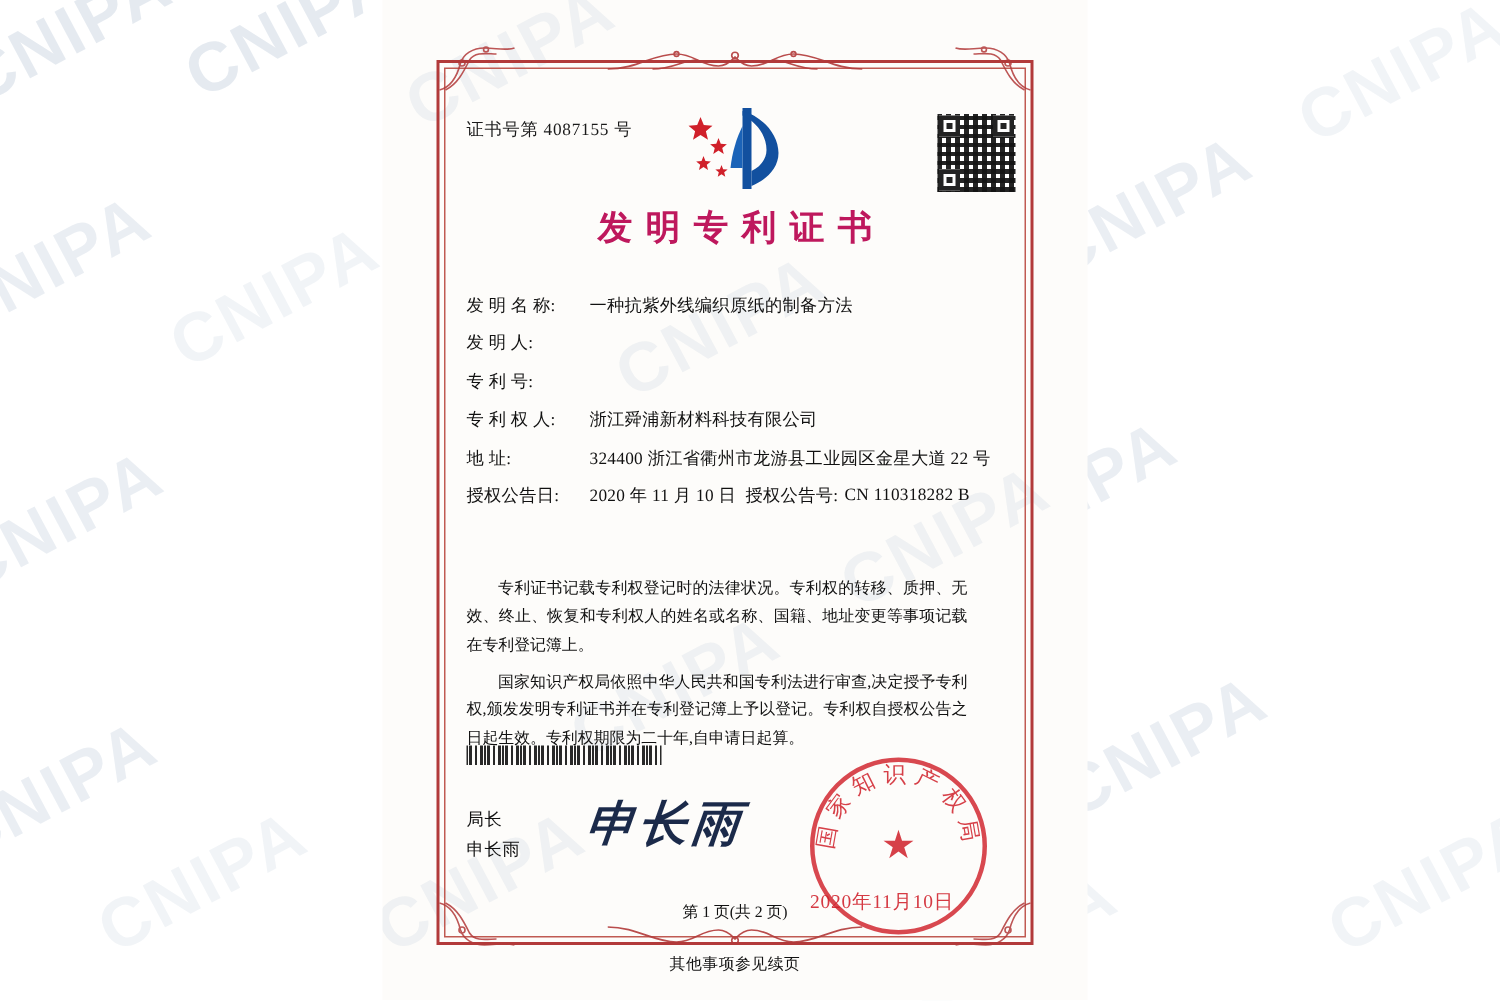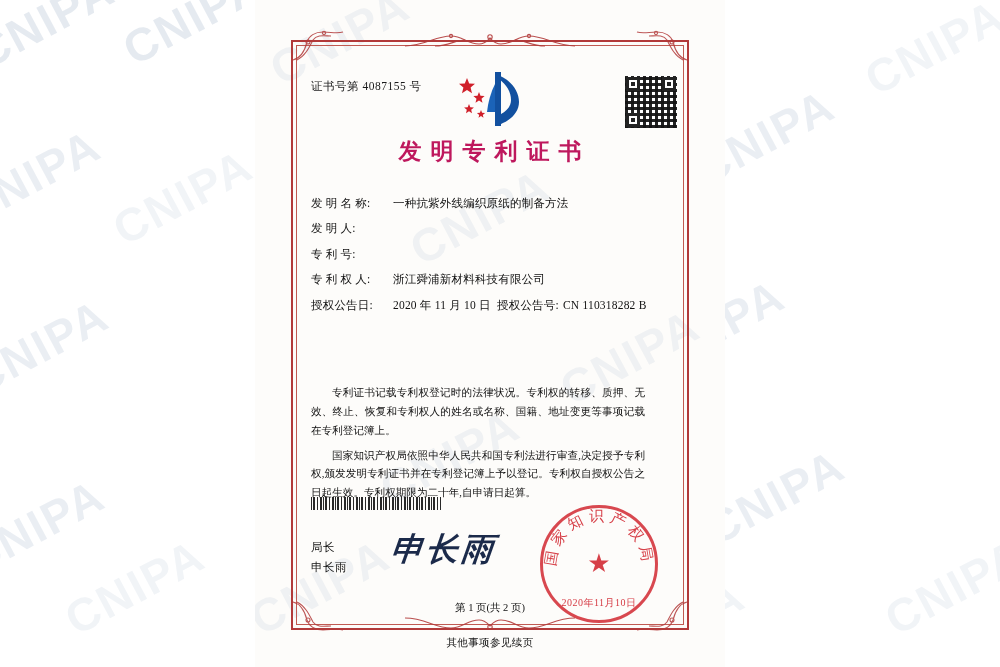--- a/index.html
+++ b/index.html
@@ -275,22 +275,21 @@
     font-size: 26px;
     line-height: 1;
     opacity: .85;
   }
   #seal svg { position: absolute; inset: 0; opacity: .85; }
   #seal-date {
     position: absolute;
     left: 0;
     right: 0;
     bottom: 13px;
-    text-align: center;
-    font-size: 10px;
+    font-size: 13px;
     color: #d0202a;
     letter-spacing: .5px;
     opacity: .88;
   }
 
   
   #pagenum {
     position: absolute;
     left: 0;
     top: 601px;
@@ -420,20 +419,24 @@
         <span class="flabel">发  明  人:</span>
       </div>
       <div class="frow">
         <span class="flabel">专  利  号:</span>
       </div>
       <div class="frow">
         <span class="flabel">专 利 权 人:</span>
         <span class="fvalue">浙江舜浦新材料科技有限公司</span>
       </div>
       <div class="frow">
+        <span class="flabel">地      址:</span>
+        <span class="fvalue">324400 浙江省衢州市龙游县工业园区金星大道 22 号</span>
+      </div>
+      <div class="frow">
         <span class="flabel">授权公告日:</span>
         <span class="fvalue" style="flex:0 0 104px;">2020 年 11 月 10 日</span>
         <span class="flabel" style="width:66px;flex:0 0 66px;">授权公告号:</span>
         <span class="fvalue">CN 110318282 B</span>
       </div>
     </div>
 
     <div id="body-text">
       <p>专利证书记载专利权登记时的法律状况。专利权的转移、质押、无效、终止、恢复和专利权人的姓名或名称、国籍、地址变更等事项记载在专利登记簿上。</p>
       <p>国家知识产权局依照中华人民共和国专利法进行审查,决定授予专利权,颁发发明专利证书并在专利登记簿上予以登记。专利权自授权公告之日起生效。专利权期限为二十年,自申请日起算。</p>

